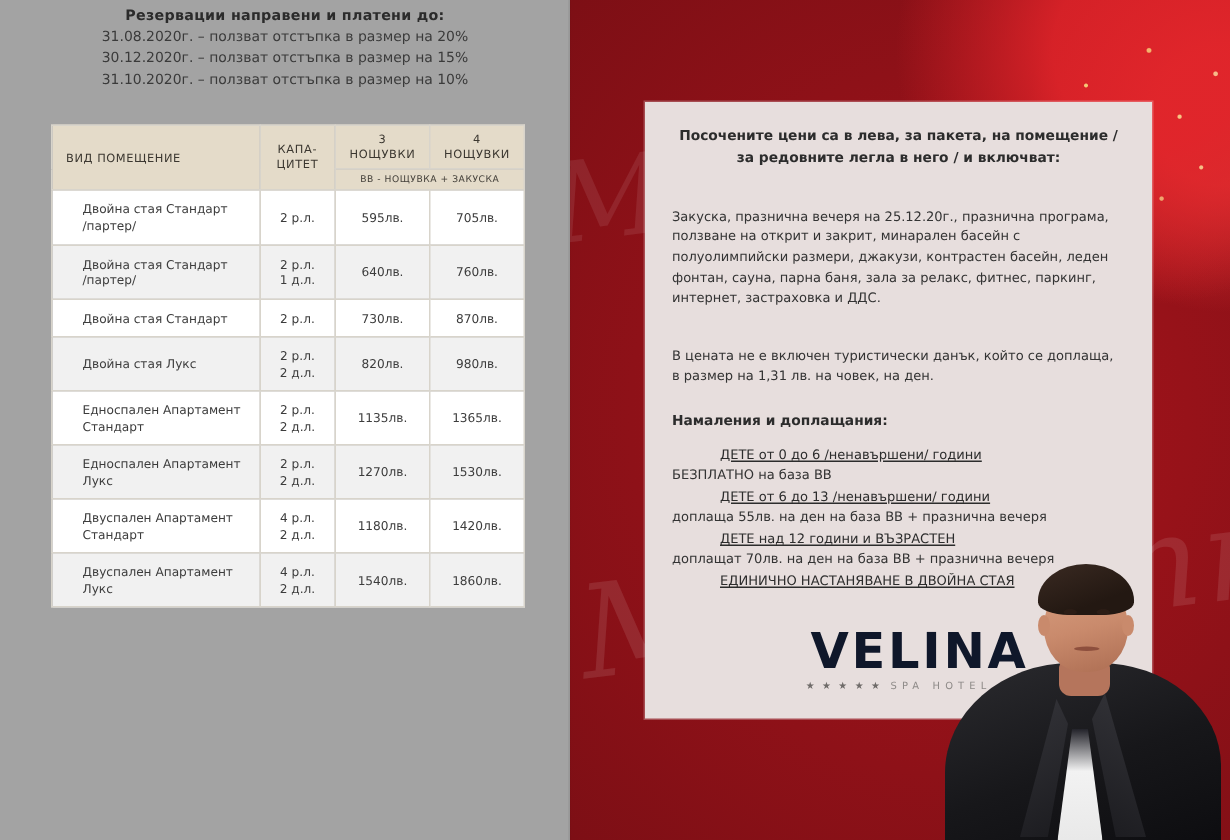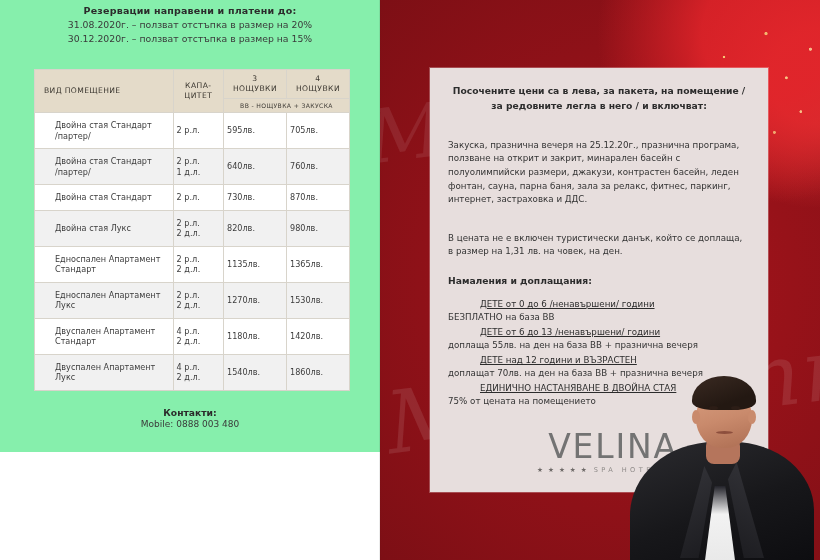--- a/index.html
+++ b/index.html
@@ -7,22 +7,22 @@
     width: 820px; height: 560px;
     font-family: "DejaVu Sans", sans-serif;
     background: #ffffff;
     overflow: hidden;
   }
   .spread { position: relative; width: 820px; height: 560px; display: flex; }
 
   
   .page-left {
     position: relative;
-    width: 380px; height: 452px;
-    background: #86efac;
+    width: 380px; height: 560px;
+    background: #a3a3a3;
     flex: 0 0 380px;
   }
   .promo-block { padding: 4px 8px 0 8px; text-align: center; }
   .promo-title {
     font-size: 9.5px; font-weight: bold; color: #2b2b2b;
     letter-spacing: .02em; line-height: 1.45;
   }
   .promo-line {
     font-size: 9.3px; color: #3a3a3a; line-height: 1.55;
   }
@@ -53,20 +53,21 @@
     background: #e4dbc9;
     font-size: 6.1px;
     letter-spacing: .06em;
     padding: 3px 2px;
     color: #44403a;
   }
   tbody td {
     font-size: 8.1px;
     color: #3c3c3c;
     padding: 7px 3px;
+    text-align: center;
     line-height: 1.32;
   }
   tbody td.type {
     text-align: left;
     padding-left: 20px;
     padding-right: 4px;
   }
   tbody tr.alt td { background: #f2f2f2; }
   tbody tr td { background: #ffffff; }
   tbody tr.alt td { background: #f1f1f1; }
@@ -151,23 +152,23 @@
     line-height: 1.5;
     margin-left: 32px;
   }
   .disc-body {
     font-size: 8.7px; color: #333; line-height: 1.5; margin-bottom: 2px;
   }
 
   .logo-block { margin-top: 22px; text-align: center; padding-bottom: 4px; }
   .logo-word {
     font-family: "DejaVu Sans", sans-serif;
-    font-size: 33px; font-weight: normal;
+    font-size: 33px; font-weight: bold;
     letter-spacing: .055em;
-    color: #737373;
+    color: #0f172a;
     line-height: 1;
     display: inline-block;
     margin-left: 28px;
   }
   .logo-sub {
     margin-top: 3px;
     font-size: 6.6px; letter-spacing: .52em;
     color: #8e8a88;
   }
   .logo-stars { color: #6f6b69; letter-spacing: .22em; font-size: 6.6px; }
@@ -236,20 +237,21 @@
 <body>
 
 <div class="spread">
 
   <div class="page-left">
 
     <div class="promo-block">
       <div class="promo-title">Резервации направени и платени до:</div>
       <div class="promo-line">31.08.2020г. – ползват отстъпка в размер на 20%</div>
       <div class="promo-line">30.12.2020г. – ползват отстъпка в размер на 15%</div>
+      <div class="promo-line">31.10.2020г. – ползват отстъпка в размер на 10%</div>
     </div>
 
     <div class="table-wrap">
       <table class="rates">
         <colgroup>
           <col style="width:44%">
           <col style="width:16%">
           <col style="width:20%">
           <col style="width:20%">
         </colgroup>
@@ -363,24 +365,20 @@
                 <span class="cap-line">4 р.л.</span>
                 <span class="cap-line">2 д.л.</span>
               </td>
               <td>1540лв.</td>
               <td>1860лв.</td>
             </tr>
           </tbody>
       </table>
     </div>
 
-    <div class="contacts">
-      <div class="contacts-title">Контакти:</div>
-      <div class="contacts-line">Mobile: 0888 003 480</div>
-    </div>
 
   </div>
 
   <div class="page-right">
 
     <div class="script-deco upper">Merry</div>
     <div class="script-deco">Merry Christmas</div>
 
     <div class="info-card">
       <div class="info-heading">Посочените цени са в лева, за пакета, на помещение / за редовните легла в него / и включват:</div>
@@ -389,21 +387,20 @@
       <div class="info-subhead">Намаления и доплащания:</div>
 
       <div>
         <div class="disc-head">ДЕТЕ от 0 до 6 /ненавършени/ години</div>
         <div class="disc-body">БЕЗПЛАТНО на база ВВ</div>
         <div class="disc-head">ДЕТЕ от 6 до 13 /ненавършени/ години</div>
         <div class="disc-body">доплаща 55лв. на ден на база ВВ + празнична вечеря</div>
         <div class="disc-head">ДЕТЕ над 12 години и ВЪЗРАСТЕН</div>
         <div class="disc-body">доплащат 70лв. на ден на база ВВ + празнична вечеря</div>
         <div class="disc-head">ЕДИНИЧНО НАСТАНЯВАНЕ В ДВОЙНА СТАЯ</div>
-        <div class="disc-body">75% от цената на помещението</div>
       </div>
 
       <div class="logo-block">
         <div class="logo-word">VELINA</div>
         <div class="logo-sub">
           <span class="logo-stars">★ ★ ★ ★ ★</span>
           <span>SPA HOTEL</span>
         </div>
       </div>
     </div>

